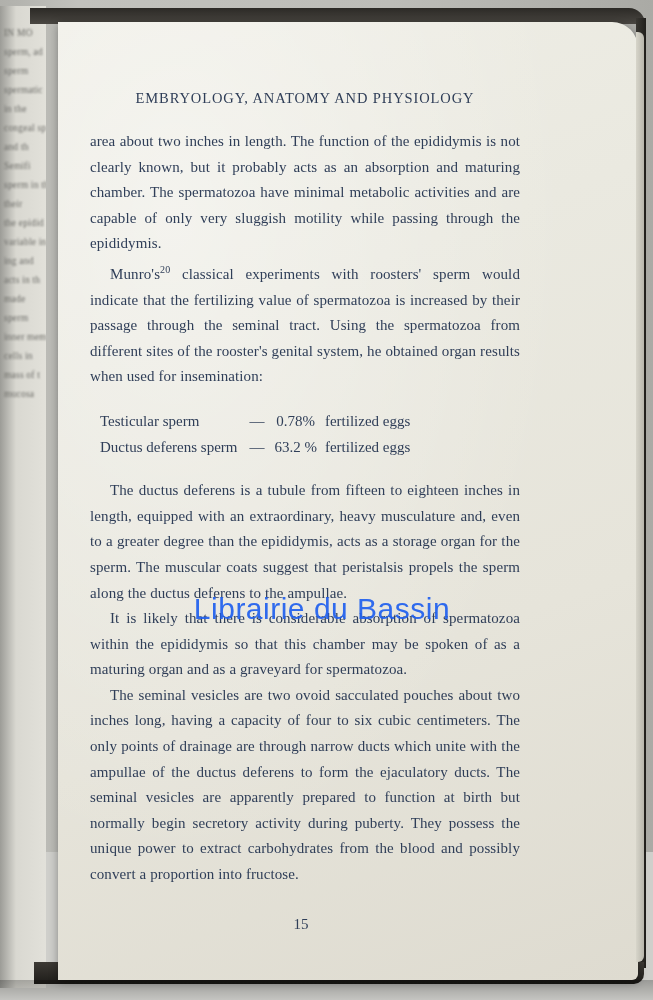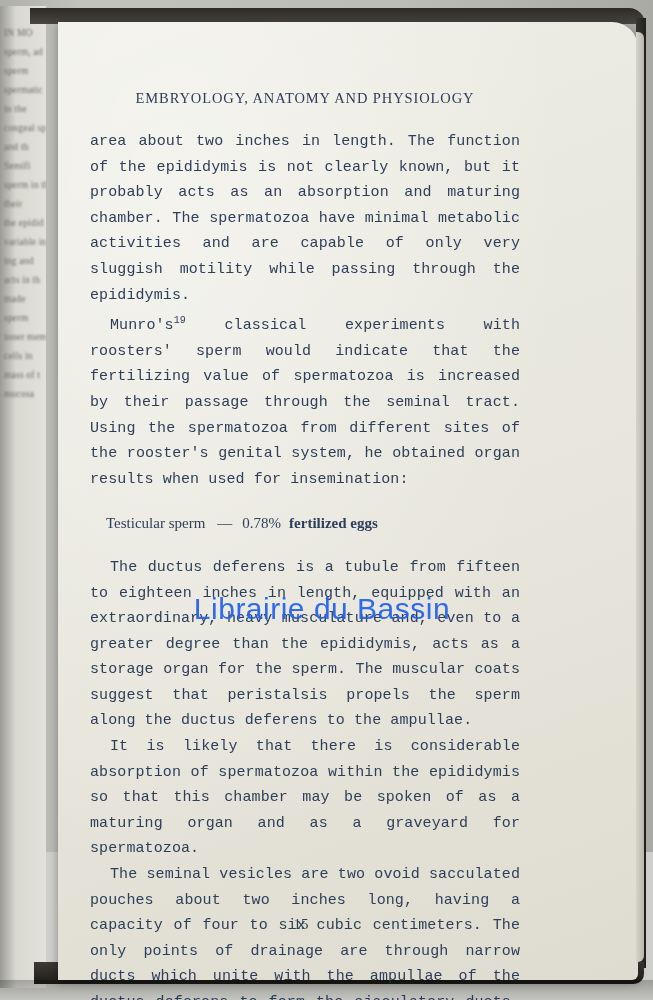--- a/index.html
+++ b/index.html
@@ -95,38 +95,37 @@
   }
 
   p.body {
     margin: 0 0 0 0;
     font-size: 15px;
     line-height: 25.6px;
     text-align: justify;
     text-justify: inter-word;
     color: #2f3e58;
     letter-spacing: 0.1px;
-    font-family: Liberation Mono, monospace;
   }
   p.body.indent { text-indent: 20px; }
   p.body + p.body { margin-top: 0; }
 
   
   .results {
-    margin: 19px 0 18px 16px;
+    margin: 19px 0 18px 10px;
     font-size: 15px;
     line-height: 25.6px;
     color: #2f3e58;
     border-collapse: collapse;
   }
   .results td { padding: 0; white-space: nowrap; }
   .results td.label { padding-right: 10px; }
   .results td.dash { padding: 0 10px 0 2px; text-align: center; }
   .results td.value { text-align: center; padding-right: 6px; }
-  .results td.unit { padding-left: 2px; font-weight: bold; }
+  .results td.unit { padding-left: 2px; }
 
   sup.ref { font-size: 10px; vertical-align: super; }
 
   .folio {
     position: absolute;
     left: 0; right: 8px;
     top: 786px;
     text-align: center;
     font-size: 15px;
     color: #2f3e58;
@@ -224,30 +223,36 @@
 
   <div class="right-page">
     <div class="page-edge"></div>
     <div class="page-sheen"></div>
 
     <div class="content">
       <div class="running-head">EMBRYOLOGY, ANATOMY AND PHYSIOLOGY</div>
 
       <p class="body">area about two inches in length. The function of the epididymis is not clearly known, but it probably acts as an absorption and maturing chamber. The spermatozoa have minimal metabolic activities and are capable of only very sluggish motility while passing through the epididymis.</p>
 
-      <p class="body indent"><span>Munro's</span><sup class="ref">19</sup><span> classical experiments with roosters' sperm would indicate that the fertilizing value of spermatozoa is increased by their passage through the seminal tract. Using the spermatozoa from different sites of the rooster's genital system, he obtained organ results when used for insemination:</span></p>
+      <p class="body indent"><span>Munro's</span><sup class="ref">20</sup><span> classical experiments with roosters' sperm would indicate that the fertilizing value of spermatozoa is increased by their passage through the seminal tract. Using the spermatozoa from different sites of the rooster's genital system, he obtained organ results when used for insemination:</span></p>
 
       <table class="results">
         <tbody>
           <tr>
             <td class="label">Testicular sperm</td>
             <td class="dash">—</td>
             <td class="value">0.78%</td>
             <td class="unit">fertilized eggs</td>
           </tr>
+          <tr>
+            <td class="label">Ductus deferens sperm</td>
+            <td class="dash">—</td>
+            <td class="value">63.2 %</td>
+            <td class="unit">fertilized eggs</td>
+          </tr>
         </tbody>
       </table>
 
       <p class="body indent">The ductus deferens is a tubule from fifteen to eighteen inches in length, equipped with an extraordinary, heavy musculature and, even to a greater degree than the epididymis, acts as a storage organ for the sperm. The muscular coats suggest that peristalsis propels the sperm along the ductus deferens to the ampullae.</p>
       <p class="body indent">It is likely that there is considerable absorption of spermatozoa within the epididymis so that this chamber may be spoken of as a maturing organ and as a graveyard for spermatozoa.</p>
       <p class="body indent">The seminal vesicles are two ovoid sacculated pouches about two inches long, having a capacity of four to six cubic centimeters. The only points of drainage are through narrow ducts which unite with the ampullae of the ductus deferens to form the ejaculatory ducts. The seminal vesicles are apparently prepared to function at birth but normally begin secretory activity during puberty. They possess the unique power to extract carbohydrates from the blood and possibly convert a proportion into fructose.</p>
 
       <div class="folio">15</div>
     </div>
   </div>

